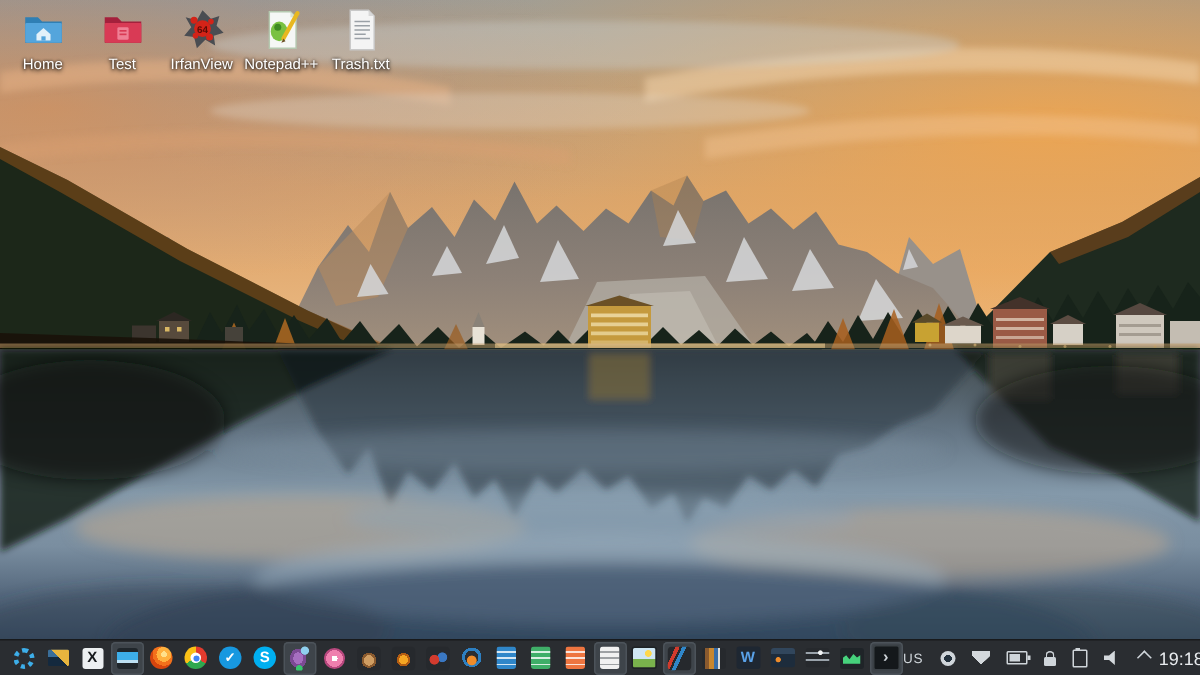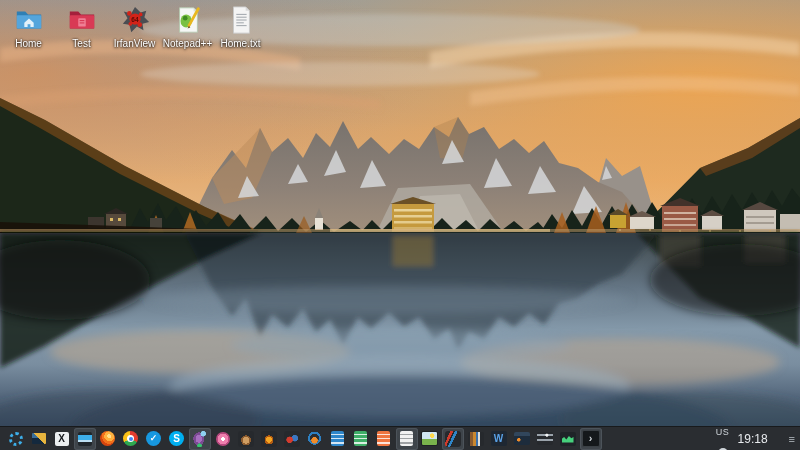--- a/index.html
+++ b/index.html
@@ -15,21 +15,21 @@
     text-shadow:0 1px 3px rgba(0,0,0,.9),0 0 2px rgba(0,0,0,.85);text-align:right;}
 
   
   .panel{position:absolute;left:0;bottom:0;width:800px;height:24px;
     background:var(--panel-bg,#2a2d31);border-top:1px solid #181a1c;box-sizing:border-box;
     display:flex;align-items:center;padding:0 2px 0 4px;}
   .tasks{display:flex;align-items:center;height:24px;}
   .task{width:22px;height:22px;display:flex;align-items:center;justify-content:center;
     border-radius:3px;margin:0 0.5px;}
   .task.running{background:var(--task-active-bg,#3e444a);box-shadow:inset 0 0 0 1px #4c535a;}
-  .tray{margin-left:auto;display:flex;align-items:center;gap:11px;height:24px;padding-right:4px;flex-direction:column;}
+  .tray{margin-left:auto;display:flex;align-items:center;gap:11px;height:24px;padding-right:4px;}
   .tray-item{display:flex;align-items:center;justify-content:center;height:18px;}
   .tray-text{font-size:9px;color:var(--tray-fg,#cfd5da);letter-spacing:0.5px;}
   .clock{font-size:12px;color:var(--clock-fg,#e8ebee);margin:0 18px 0 4px;}
   .panel-menu{font-size:11px;color:#b9bfc4;padding:0 3px;line-height:24px;}
 
   
   .icn{display:flex;align-items:center;justify-content:center;position:relative;}
   .icn-kickoff{width:14px;height:14px;border:3px dotted #3daee9;border-radius:50%;box-sizing:border-box;}
   .icn-desktop{width:14px;height:11px;border-radius:1px;
     background:linear-gradient(45deg,transparent 0 52%,#e8b53e 52%),
@@ -327,21 +327,21 @@
         <path d="M8 2 h13 l4 4 v24 H8 Z" fill="#f4f4f4" stroke="#c8c8c8" stroke-width="1"></path>
         <path d="M21 2 l4 4 h-4 Z" fill="#d8d8d8"></path>
         <g stroke="#9aa0a6" stroke-width="1">
           <line x1="11" y1="10" x2="22" y2="10"></line>
             <line x1="11" y1="13" x2="22" y2="13"></line>
           <line x1="11" y1="16" x2="22" y2="16"></line>
             <line x1="11" y1="19" x2="19" y2="19"></line>
           <line x1="11" y1="22" x2="22" y2="22"></line>
         </g>
       </svg>
-      <span class="dlabel">Home.txt</span>
+      <span class="dlabel">Trash.txt</span>
     </div>
   </div>
 
   <div class="panel">
     <div class="tasks">
         <div class="task">
           <span class="icn icn-kickoff"></span>
         </div>
         <div class="task">
           <span class="icn icn-desktop"></span>

